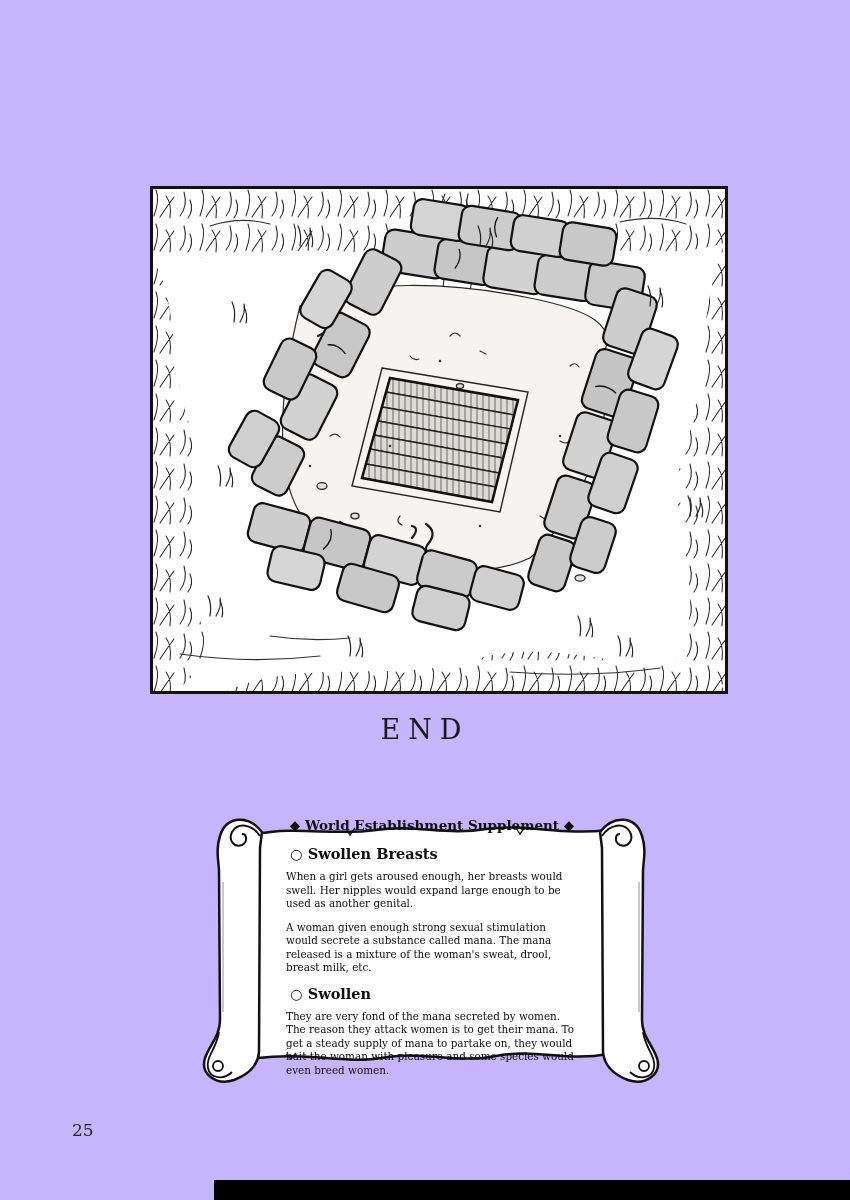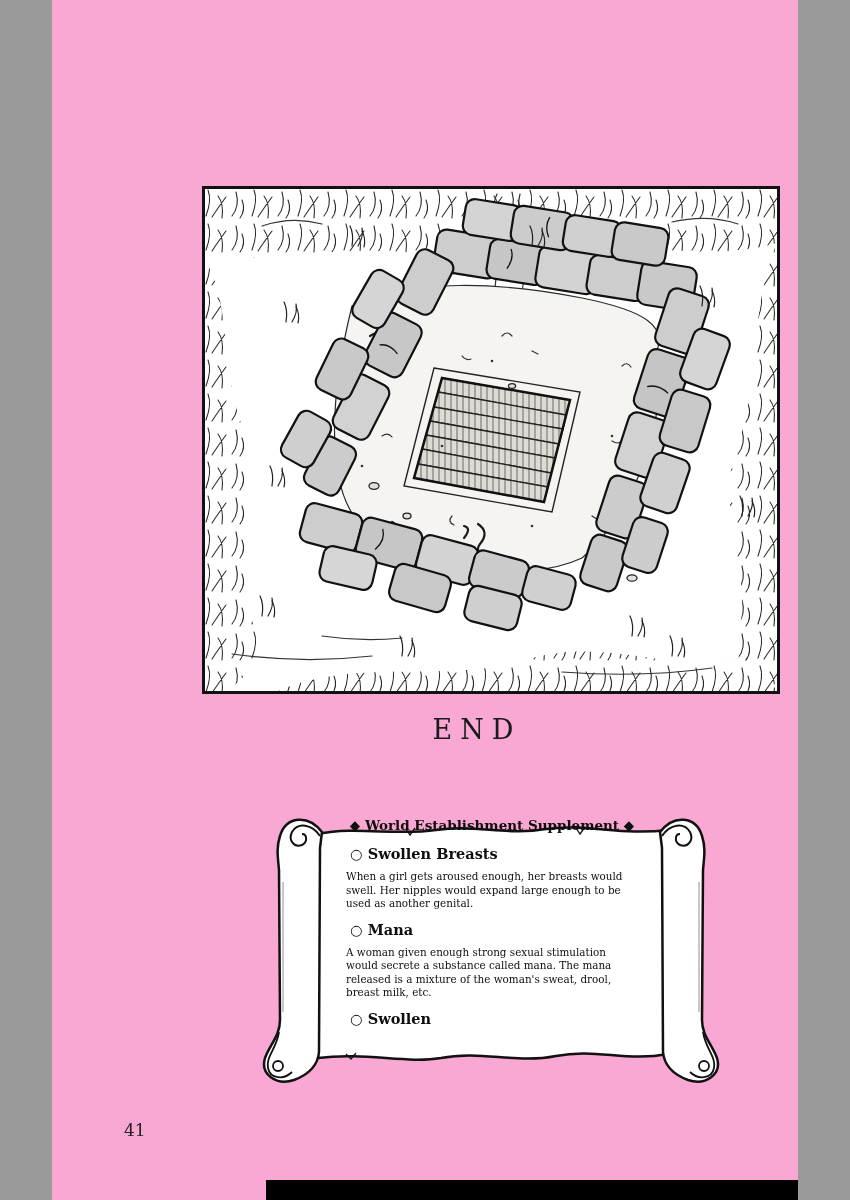--- a/index.html
+++ b/index.html
@@ -1,26 +1,26 @@
 <!DOCTYPE html>
 <html><head>
 <meta charset="utf-8">
 <style>
   html,body{margin:0;padding:0;background:#9a9a9a;}
-  #page{position:relative;width:746px;height:1200px;margin:0 auto;background:#f9a8d4;
+  #page{position:relative;width:850px;height:1200px;margin:0 auto;background:#c4b5fd;
         font-family:"DejaVu Serif",serif;color:#111;overflow:hidden;}
 
   .panel{position:absolute;left:150px;top:186px;width:578px;height:508px;}
   .panel svg{display:block;}
 
   .end-label{position:absolute;left:0;top:714px;width:850px;text-align:center;
              font-family:"DejaVu Serif",serif;font-size:27px;letter-spacing:8px;
              font-weight:500;color:#1a1a1a;}
 
-  .scroll-wrap{position:absolute;left:204px;top:792px;width:470px;height:300px;}
+  .scroll-wrap{position:absolute;left:196px;top:792px;width:470px;height:300px;}
   .scroll-svg{position:absolute;left:0;top:0;width:470px;height:300px;}
   .scroll-text{position:absolute;left:82px;right:80px;top:22px;bottom:26px;
                font-family:"DejaVu Serif",serif;color:#0e0e0e;}
   .scroll-title{text-align:center;font-weight:bold;font-size:13.5px;margin:3px 0 12px 0;}
   .sec{margin-bottom:10px;}
   .sec-h{font-size:14.5px;font-weight:bold;margin:0 0 2px 12px;}
   .sec-b{font-size:10.4px;line-height:1.3;margin:8px;}
 
   .page-num{position:absolute;left:72px;top:1120px;font-size:17px;color:#222;}
   .bottom-bar{position:absolute;left:214px;right:0;top:1180px;height:20px;background:#000;}
@@ -267,26 +267,26 @@
 
     <div class="scroll-text">
       <div class="scroll-title">◆ World Establishment Supplement ◆</div>
 
       <div class="sec">
         <div class="sec-h">○ Swollen Breasts</div>
         <p class="sec-b">When a girl gets aroused enough, her breasts would swell. Her nipples would expand large enough to be used as another genital.</p>
       </div>
 
       <div class="sec">
-        <div class="sec-h">○ Mana</div>
         <p class="sec-b">A woman given enough strong sexual stimulation would secrete a substance called mana. The mana released is a mixture of the woman's sweat, drool, breast milk, etc.</p>
       </div>
 
       <div class="sec">
         <div class="sec-h">○ Swollen</div>
+        <p class="sec-b">They are very fond of the mana secreted by women.  The reason they attack women is to get their mana.  To get a steady supply of mana to partake on, they would bait the woman with pleasure and some species would even breed women.</p>
       </div>
     </div>
   </div>
 
-  <div class="page-num">41</div>
+  <div class="page-num">25</div>
   <div class="bottom-bar"></div>
 
 </div>
 
 </body></html>

